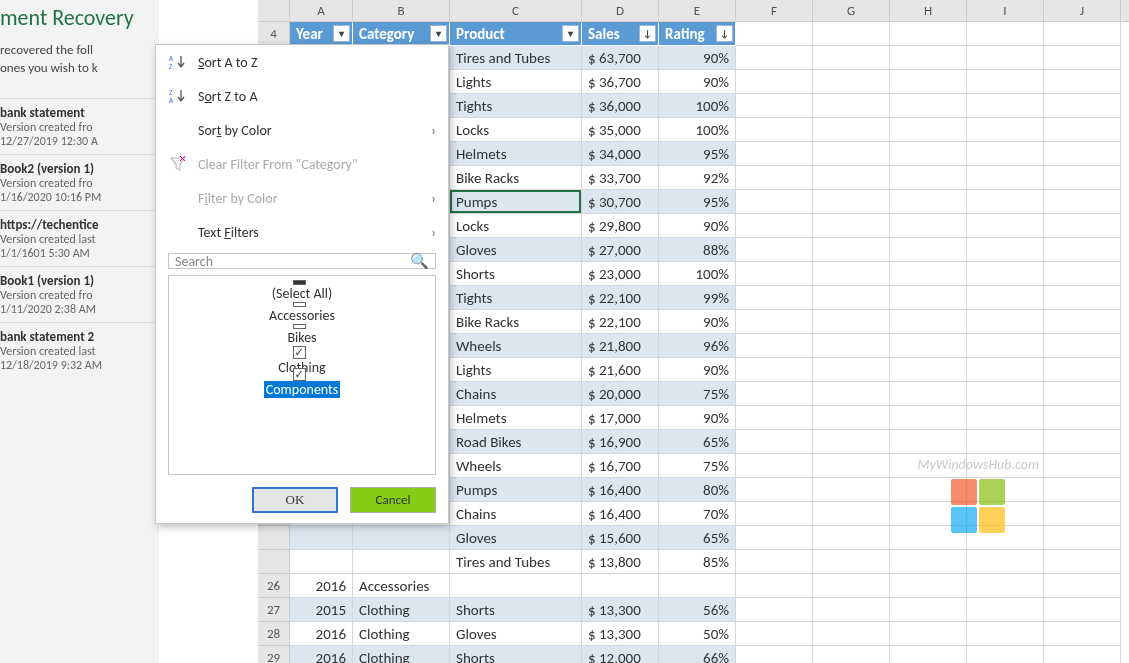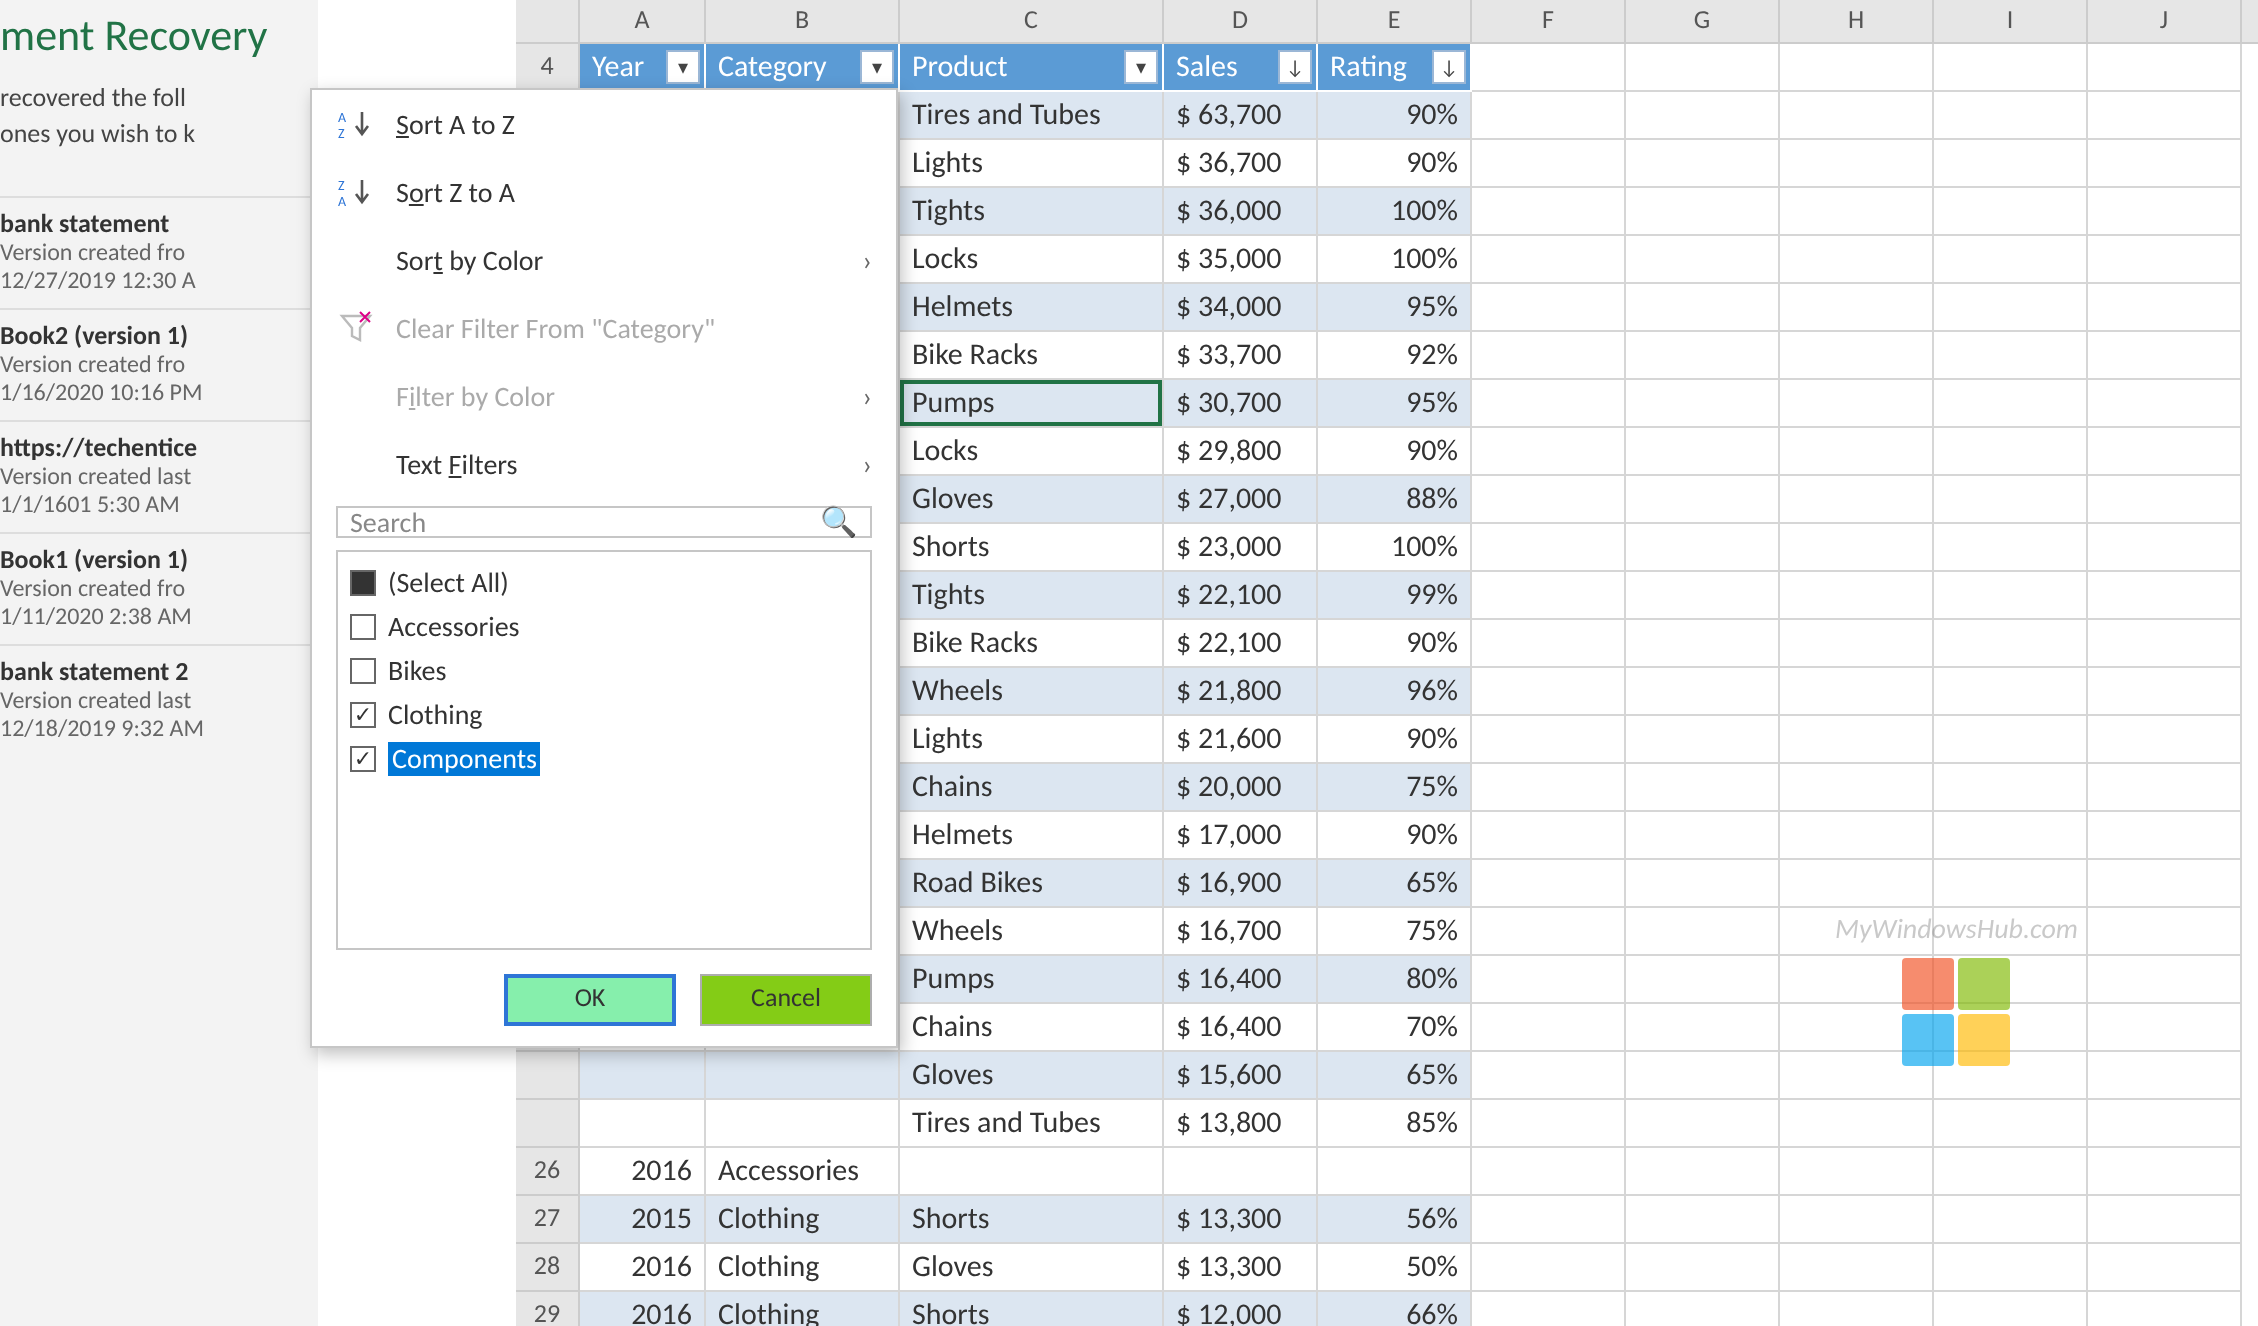--- a/index.html
+++ b/index.html
@@ -100,21 +100,21 @@
     border-bottom: 1px solid #d6d6d6;
     font-size: 15px;
     padding: 0 6px;
     line-height: 24px;
     white-space: nowrap;
     overflow: hidden;
   }
   .th-cell {
     background: #5b9bd5;
     color: #fff;
-    font-weight: 400;
+    font-weight: 700;
     position: relative;
     border-right: 1px solid #fff;
     border-bottom: 1px solid #fff;
     padding-right: 22px;
   }
   .filter-btn {
     position: absolute;
     right: 2px; top: 3px;
     width: 17px; height: 17px;
     background: #fff;
@@ -202,20 +202,21 @@
     height: 200px;
     border: 1px solid #c6c6c6;
     padding: 4px 6px;
     overflow: auto;
   }
   .fm-check {
     display: flex;
     align-items: center;
     height: 22px;
     font-size: 14px;
+    flex-direction: column;
   }
   .fm-check .box {
     width: 13px; height: 13px;
     border: 1px solid #666;
     margin-right: 6px;
     display: inline-flex;
     align-items: center; justify-content: center;
     font-size: 11px; line-height: 1;
     background: #fff;
   }
@@ -236,22 +237,23 @@
     width: 86px;
     height: 26px;
     border: 1px solid #adadad;
     background: #84cc16;
     font-size: 13px;
     text-align: center;
     line-height: 24px;
   }
   .fm-btn.primary {
     border: 2px solid #2e75d6;
-    background: #86efac;
+    background: #e5e5e5;
     line-height: 22px;
+    font-family: Liberation Serif, serif;
   }
 
   
   .watermark {
     position: absolute;
     right: 90px; bottom: 130px;
     color: rgba(120,120,120,0.4);
     font-size: 14px;
     font-style: italic;
     z-index: 5;

